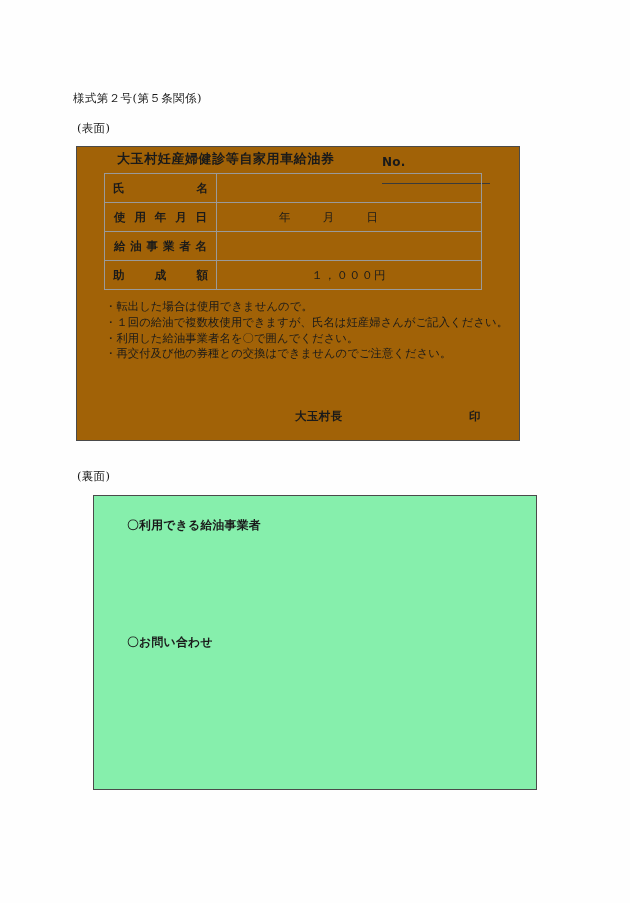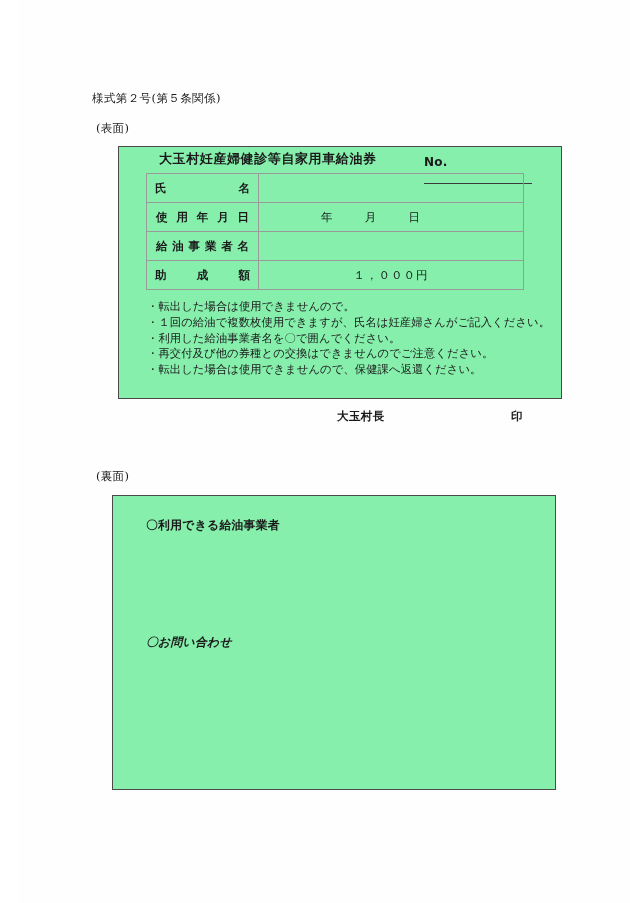--- a/index.html
+++ b/index.html
@@ -14,21 +14,20 @@
     position: relative;
     font-family: "DejaVu Sans", "Liberation Sans", sans-serif;
     color: #1a1a1a;
     overflow: hidden;
   }
 
   .page {
     position: absolute;
     inset: 0;
     background: #fefefe;
-    margin-left: 19px;
   }
 
   
   .form-number {
     position: absolute;
     left: 73px;
     top: 91px;
     font-size: 11.5px;
     letter-spacing: 0.4px;
     white-space: nowrap;
@@ -49,27 +48,27 @@
     top: 469px;
     font-size: 11.5px;
     letter-spacing: 0.3px;
     white-space: nowrap;
     font-family: "DejaVu Serif", "Liberation Serif", serif;
   }
 
   
   .card-front {
     position: absolute;
-    left: 99px;
+    left: 76px;
     top: 146px;
     width: 444px;
-    height: 253px;
+    height: 295px;
     border: 1.4px solid #4a4a4a;
     box-sizing: border-box;
-    background: #86efac;
+    background: #a16207;
   }
 
   .card-title-row {
     position: absolute;
     left: 0;
     top: 3px;
     width: 100%;
     height: 22px;
   }
   .card-title {
@@ -204,21 +203,21 @@
   }
   .back-heading {
     position: absolute;
     left: 33px;
     font-size: 11.8px;
     font-weight: bold;
     letter-spacing: 0.3px;
     white-space: nowrap;
   }
   .back-heading-1 { top: 22px; }
-  .back-heading-2 { top: 139px; font-style: italic; }
+  .back-heading-2 { top: 139px; }
 </style>
 </head>
 <body>
 
 <div class="page">
 
   <div class="form-number">様式第２号(第５条関係)</div>
 
   <div class="side-label-front">(表面)</div>
 
@@ -288,21 +287,20 @@
           <td class="value-cell amount-cell">１，０００円</td>
         </tr>
       </tbody>
     </table>
 
     <div class="notes">
       <div class="note-line">・転出した場合は使用できませんので。</div>
       <div class="note-line">・１回の給油で複数枚使用できますが、氏名は妊産婦さんがご記入ください。</div>
       <div class="note-line">・利用した給油事業者名を〇で囲んでください。</div>
       <div class="note-line">・再交付及び他の券種との交換はできませんのでご注意ください。</div>
-      <div class="note-line">・転出した場合は使用できませんので、保健課へ返還ください。</div>
     </div>
 
     <div class="signature-row">
       <div class="mayor">大玉村長</div>
       <div class="seal">印</div>
     </div>
 
   </div>
 
   <div class="side-label-back">(裏面)</div>

